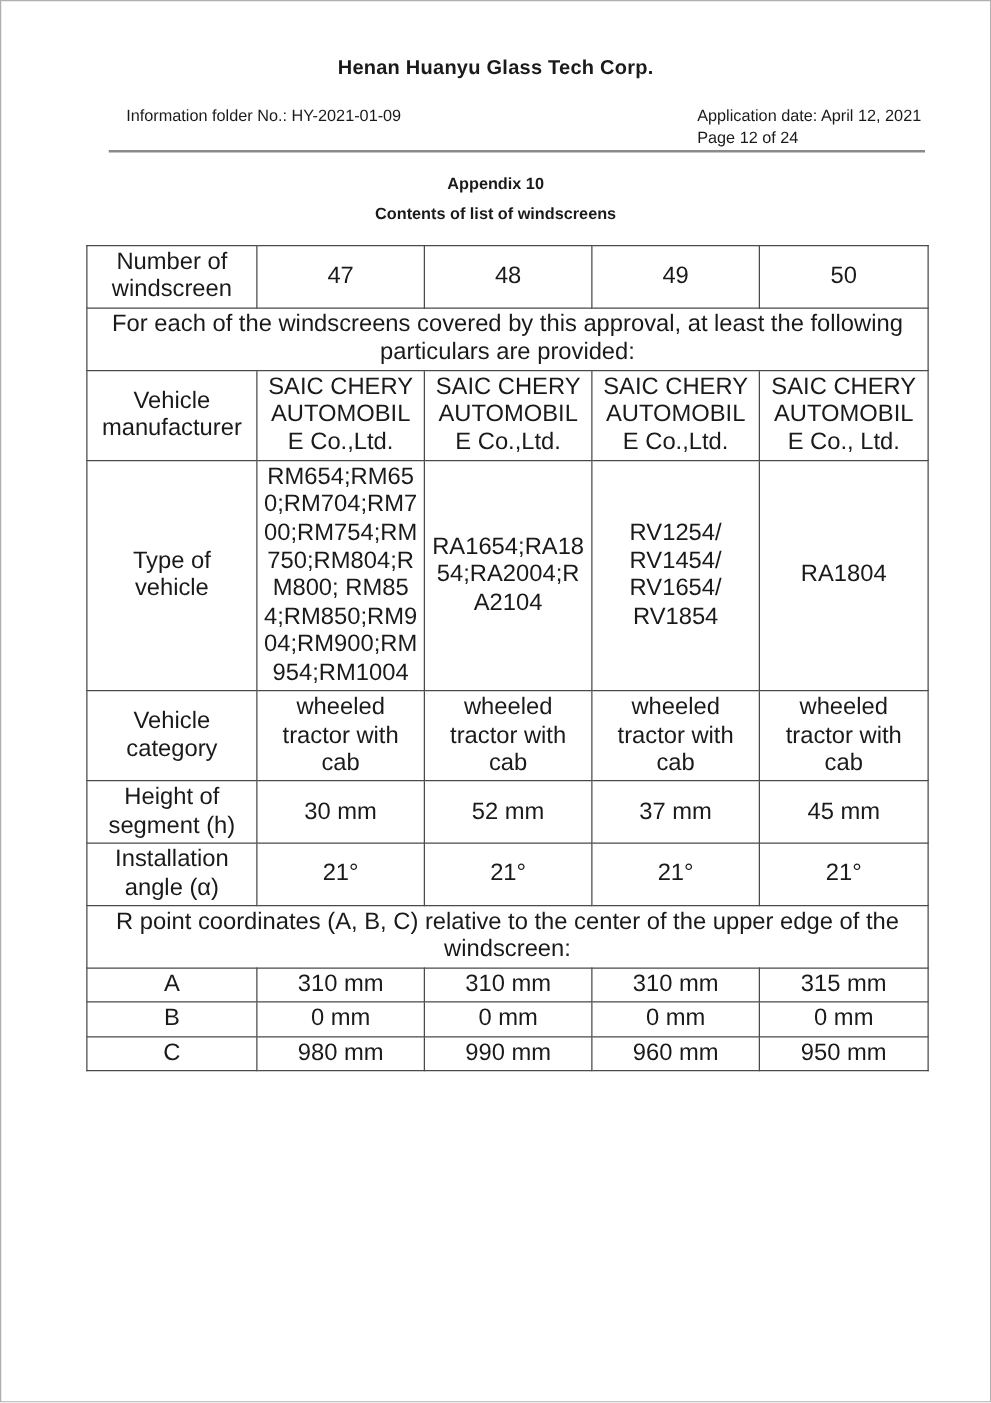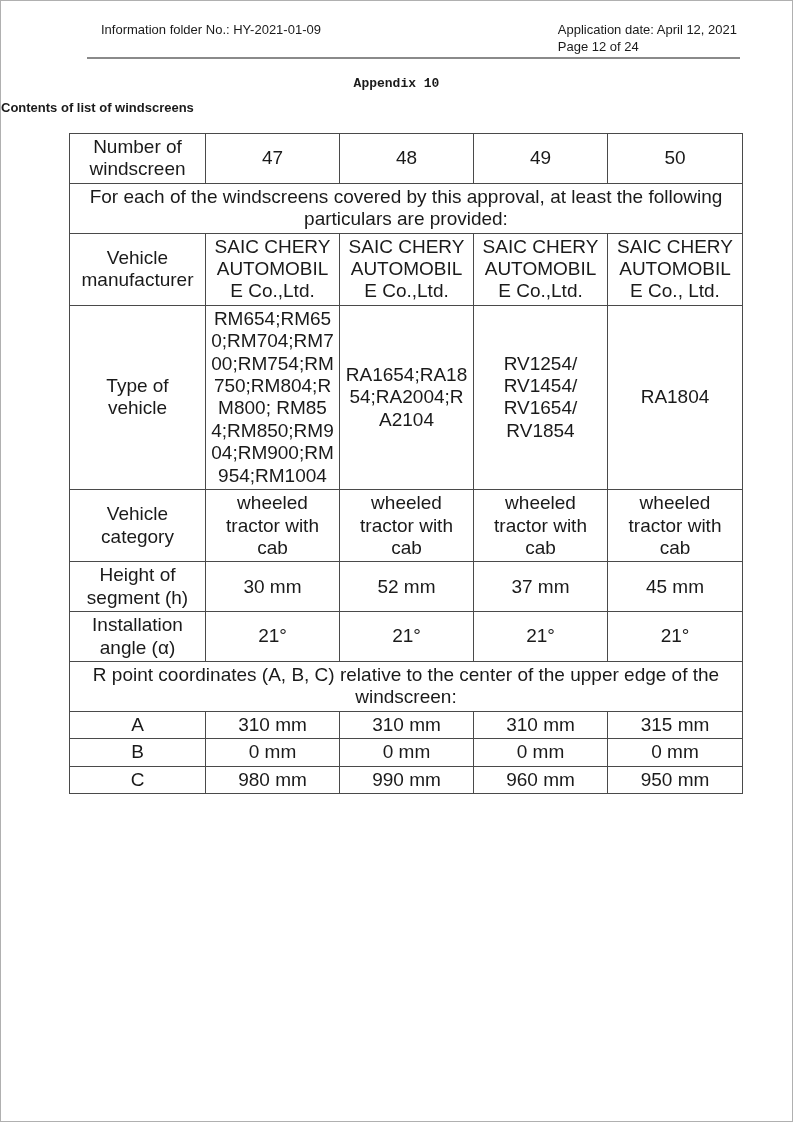--- a/index.html
+++ b/index.html
@@ -40,24 +40,24 @@
   .header-rule {
     height: 2px;
     background: #8a8a8a;
     margin: 2px 52px 0 86px;
   }
   .appendix-title {
     margin-top: 17px;
     text-align: center;
     font-size: 13px;
     font-weight: bold;
-    font-family: Liberation Mono, monospace;
   }
   .doc-subtitle {
     margin-top: 9px;
+    text-align: center;
     font-size: 13px;
     font-weight: bold;
   }
   table.ws {
     margin: 18px 0 0 68px;
     width: 673px;
     border-collapse: collapse;
     table-layout: fixed;
     font-size: 19px;
   }
@@ -79,20 +79,21 @@
   }
   table.ws td.ba {
     word-break: break-all;
   }
 </style>
 </head>
 <body>
 
 <div class="page">
 
+  <div class="company-title">Henan Huanyu Glass Tech Corp.</div>
 
   <div class="header-info">
     <div class="info-left">Information folder No.: HY-2021-01-09</div>
     <div class="info-right">
       <div>Application date: April 12, 2021</div>
       <div>Page 12 of 24</div>
     </div>
   </div>
 
   <div class="header-rule"></div>

